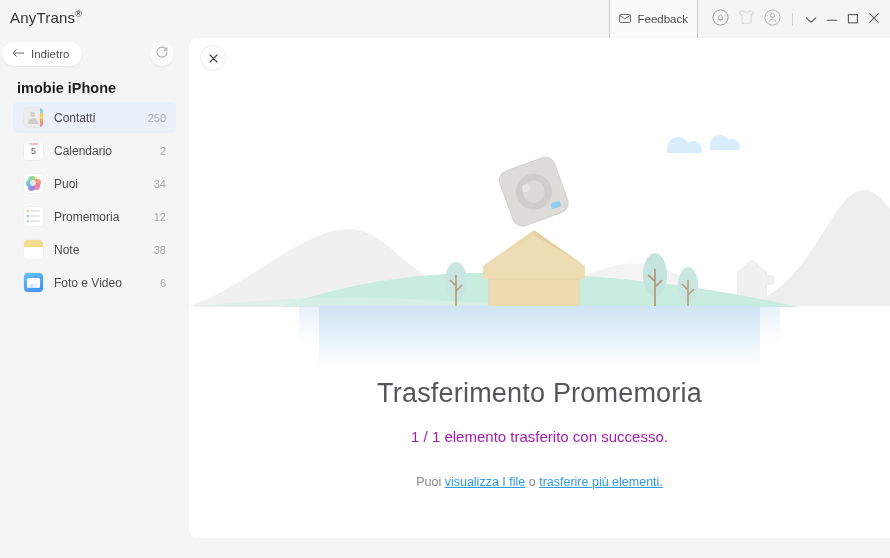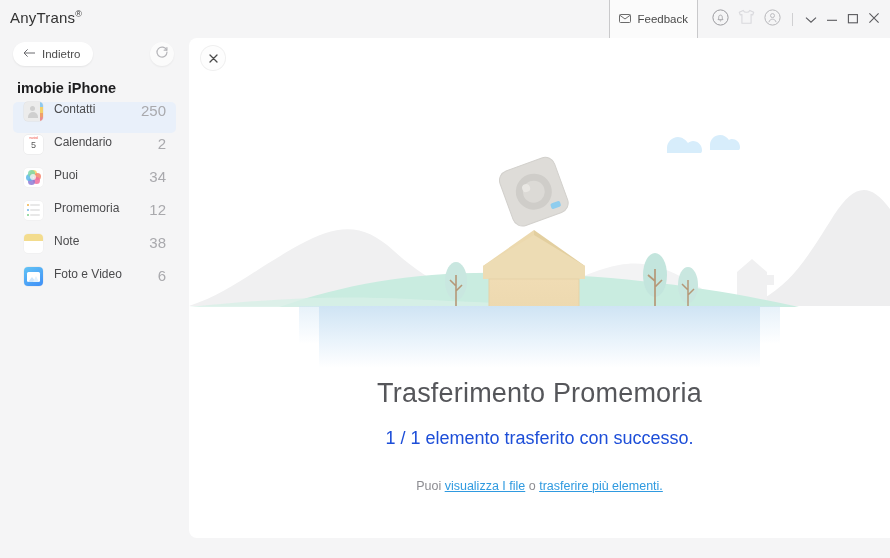--- a/index.html
+++ b/index.html
@@ -43,46 +43,46 @@
     cursor:pointer;color:#5a5a5a;
   }
 
   
   .sidebar{
     position:absolute;left:0;top:38px;width:189px;height:520px;
     background:#f5f5f6;
   }
   .sb-top{position:relative;height:34px;}
   .back-btn{
-    position:absolute;left:13px;top:4px;
+    position:absolute;left:2px;top:4px;
     display:flex;align-items:center;gap:6px;
     height:24px;padding:0 13px 0 10px;
     background:#ffffff;border-radius:12px;
     box-shadow:0 1px 2px rgba(0,0,0,.07);
     font-size:11.5px;color:#4d4d4d;cursor:pointer;
   }
   .refresh-btn{
     position:absolute;left:150px;top:4px;
     width:24px;height:24px;border-radius:50%;
     background:#fbfbfb;box-shadow:0 1px 2px rgba(0,0,0,.06);
     display:flex;align-items:center;justify-content:center;cursor:pointer;
   }
   .device-name{
     margin:8px 0 6px 17px;font-size:14.5px;font-weight:bold;color:#1d1d1f;
   }
   .nav-list{margin:0;padding:0;list-style:none;}
   .nav-item{
-    position:relative;display:flex;
+    position:relative;display:flex;align-items:center;
     height:31px;margin:2px 13px;padding:0 10px 0 11px;
     border-radius:5px;cursor:pointer;
   }
   .nav-item.active{background:#e9f0fa;}
   .nav-ico{width:19px;height:19px;margin-right:11px;flex:none;position:relative;}
   .nav-label{flex:1;font-size:12px;color:#4b4b4d;}
-  .nav-count{font-size:15px;color:#a9a9ad;}
+  .nav-count{font-size:11px;color:#a9a9ad;}
 
   
   .ico-contacts{
     background:#ececec;border-radius:4px;overflow:hidden;
     box-shadow:0 0 0 .5px #e0e0e0;
   }
   .ico-contacts .tabs{position:absolute;right:0;top:0;width:3px;height:100%;
     background:linear-gradient(#8fc9ef 0 28%,#f3d06a 28% 56%,#f0a06a 56% 78%,#e98f8f 78% 100%);}
   .ico-contacts .head{position:absolute;left:6px;top:3.5px;width:5px;height:5px;border-radius:50%;background:#cfcfcf;}
   .ico-contacts .body{position:absolute;left:3.5px;top:9.5px;width:10px;height:6px;border-radius:5px 5px 0 0;background:#cfcfcf;}
@@ -129,21 +129,21 @@
     color:#4a4a4a;font-size:13px;line-height:1;
   }
 
   .illus{position:absolute;left:0;top:85px;width:701px;height:245px;overflow:hidden;}
   .illus svg{display:block;}
 
   .msg{position:absolute;left:0;top:340px;width:701px;text-align:center;}
   .msg h1{
     margin:0;font-weight:normal;font-size:27px;color:#55565a;letter-spacing:.2px;
   }
-  .msg .sub{margin-top:19px;font-size:18px;color:#1d4ed8;}
+  .msg .sub{margin-top:19px;font-size:15px;color:#a21caf;}
   .msg .act{margin-top:30px;font-size:12.5px;color:#8d8d92;}
   .msg .act a{color:#2f9ae0;text-decoration:underline;cursor:pointer;}
 </style>
 </head>
 <body>
 
 <div class="app">
 
   <div class="titlebar">
     <div class="app-title">

